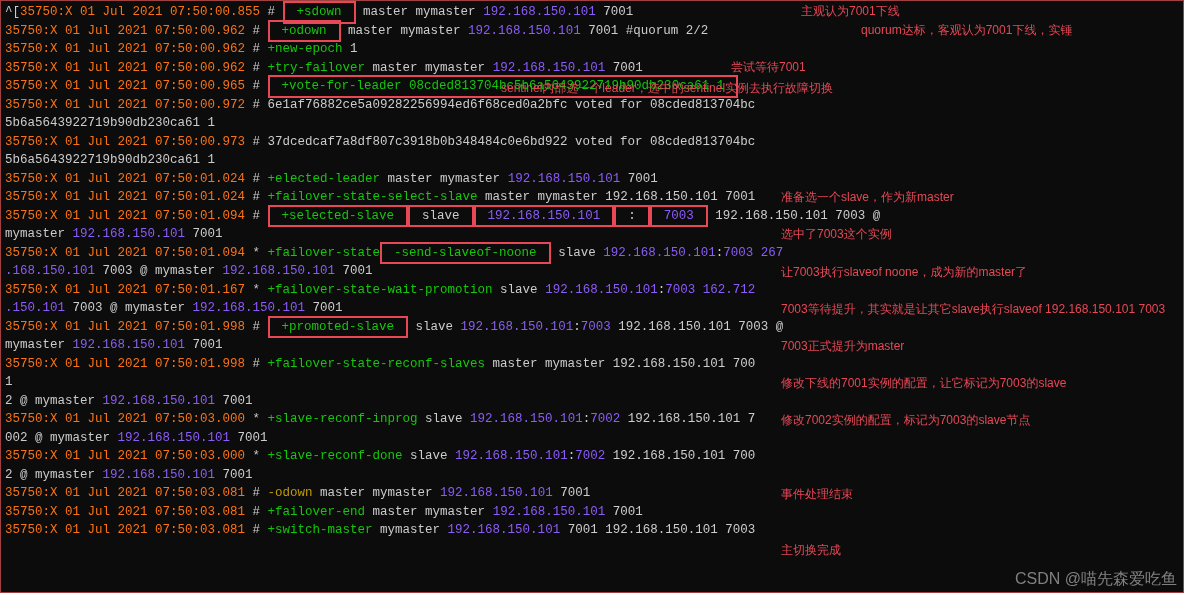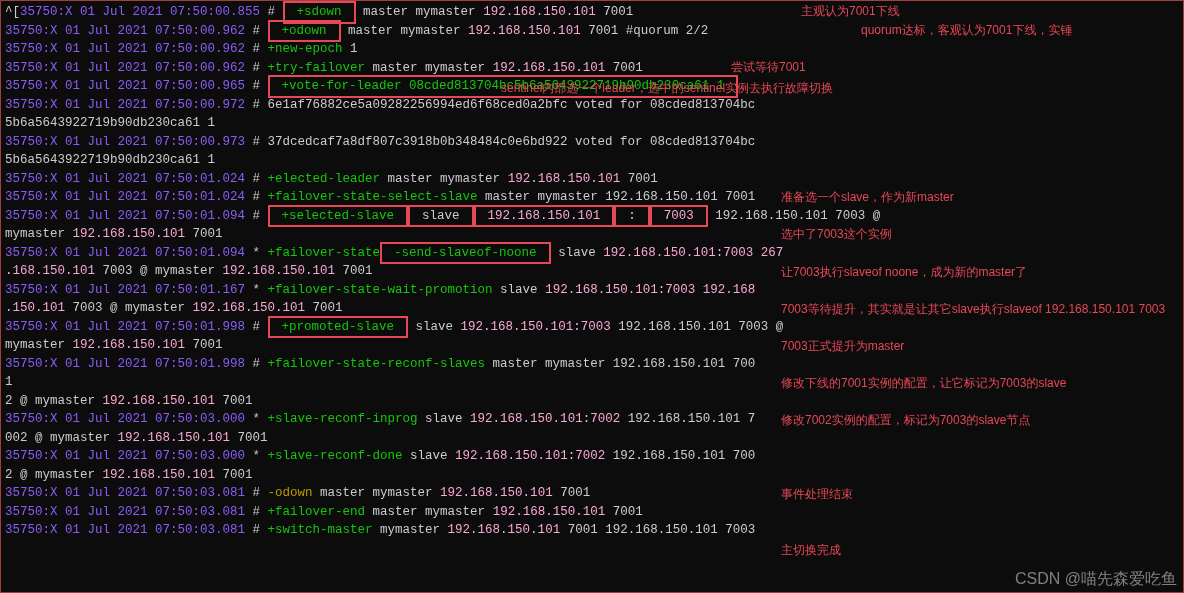--- a/index.html
+++ b/index.html
@@ -11,22 +11,22 @@
     color: #cccccc;
     width: 1184px;
     height: 593px;
     overflow: hidden;
     position: relative;
     border: 1px solid #a04040;
     padding: 2px 4px;
     white-space: nowrap;
   }
   .row { position: relative; }
-  .ts  { color: #8b5cf6; }
-  .ip  { color: #f9a8d4; }
+  .ts  { color: #f97316; }
+  .ip  { color: #8b5cf6; }
   .ev  { color: #16c60c; }
   .neg { color: #c19c00; }
   .box {
     border: 2px solid #e74856;
     padding: 0 12px;
     margin: -2px 0;
     display: inline-block;
   }
   .ann {
     position: absolute;
@@ -56,21 +56,21 @@
     <div class="row"><span class="ts">35750:X 01 Jul 2021 07:50:00.972</span><span> # 6e1af76882ce5a09282256994ed6f68ced0a2bfc voted for 08cded813704bc</span></div>
     <div class="row"><span>5b6a5643922719b90db230ca61 1</span></div>
     <div class="row"><span class="ts">35750:X 01 Jul 2021 07:50:00.973</span><span> # 37dcedcaf7a8df807c3918b0b348484c0e6bd922 voted for 08cded813704bc</span></div>
     <div class="row"><span>5b6a5643922719b90db230ca61 1</span></div>
     <div class="row"><span class="ts">35750:X 01 Jul 2021 07:50:01.024</span><span> # </span><span class="ev">+elected-leader</span><span> master mymaster </span><span class="ip">192.168.150.101</span><span> 7001</span></div>
     <div class="row"><span class="ts">35750:X 01 Jul 2021 07:50:01.024</span><span> # </span><span class="ev">+failover-state-select-slave</span><span> master mymaster 192.168.150.101 7001</span></div>
     <div class="row"><span class="ts">35750:X 01 Jul 2021 07:50:01.094</span><span> # </span><span class="box"><span class="ev">+selected-slave</span></span><span class="box"><span> slave </span></span><span class="box"><span class="ip">192.168.150.101</span></span><span class="box"><span>:</span></span><span class="box"><span class="ip">7003</span></span><span> 192.168.150.101 7003 @</span></div>
     <div class="row"><span> mymaster </span><span class="ip">192.168.150.101</span><span> 7001</span></div>
     <div class="row"><span class="ts">35750:X 01 Jul 2021 07:50:01.094</span><span> * </span><span class="ev">+failover-state</span><span class="box"><span class="ev">-send-slaveof-noone</span></span><span> slave </span><span class="ip">192.168.150.101</span><span>:</span><span class="ip">7003</span><span> </span><span class="ip">267</span></div>
     <div class="row"><span class="ip">.168.150.101</span><span> 7003 @ mymaster </span><span class="ip">192.168.150.101</span><span> 7001</span></div>
-    <div class="row"><span class="ts">35750:X 01 Jul 2021 07:50:01.167</span><span> * </span><span class="ev">+failover-state-wait-promotion</span><span> slave </span><span class="ip">192.168.150.101</span><span>:</span><span class="ip">7003</span><span> </span><span class="ip">192.168</span></div>
+    <div class="row"><span class="ts">35750:X 01 Jul 2021 07:50:01.167</span><span> * </span><span class="ev">+failover-state-wait-promotion</span><span> slave </span><span class="ip">192.168.150.101</span><span>:</span><span class="ip">7003</span><span> </span><span class="ip">162.712</span></div>
     <div class="row"><span class="ip">.150.101</span><span> 7003 @ mymaster </span><span class="ip">192.168.150.101</span><span> 7001</span></div>
     <div class="row"><span class="ts">35750:X 01 Jul 2021 07:50:01.998</span><span> # </span><span class="box"><span class="ev">+promoted-slave</span></span><span> slave </span><span class="ip">192.168.150.101</span><span>:</span><span class="ip">7003</span><span> 192.168.150.101 7003 @</span></div>
     <div class="row"><span> mymaster </span><span class="ip">192.168.150.101</span><span> 7001</span></div>
     <div class="row"><span class="ts">35750:X 01 Jul 2021 07:50:01.998</span><span> # </span><span class="ev">+failover-state-reconf-slaves</span><span> master mymaster 192.168.150.101 700</span></div>
     <div class="row"><span>1</span></div>
     <div class="row"><span>2 @ mymaster </span><span class="ip">192.168.150.101</span><span> 7001</span></div>
     <div class="row"><span class="ts">35750:X 01 Jul 2021 07:50:03.000</span><span> * </span><span class="ev">+slave-reconf-inprog</span><span> slave </span><span class="ip">192.168.150.101</span><span>:</span><span class="ip">7002</span><span> 192.168.150.101 7</span></div>
     <div class="row"><span>002 @ mymaster </span><span class="ip">192.168.150.101</span><span> 7001</span></div>
     <div class="row"><span class="ts">35750:X 01 Jul 2021 07:50:03.000</span><span> * </span><span class="ev">+slave-reconf-done</span><span> slave </span><span class="ip">192.168.150.101</span><span>:</span><span class="ip">7002</span><span> 192.168.150.101 700</span></div>
     <div class="row"><span>2 @ mymaster </span><span class="ip">192.168.150.101</span><span> 7001</span></div>

